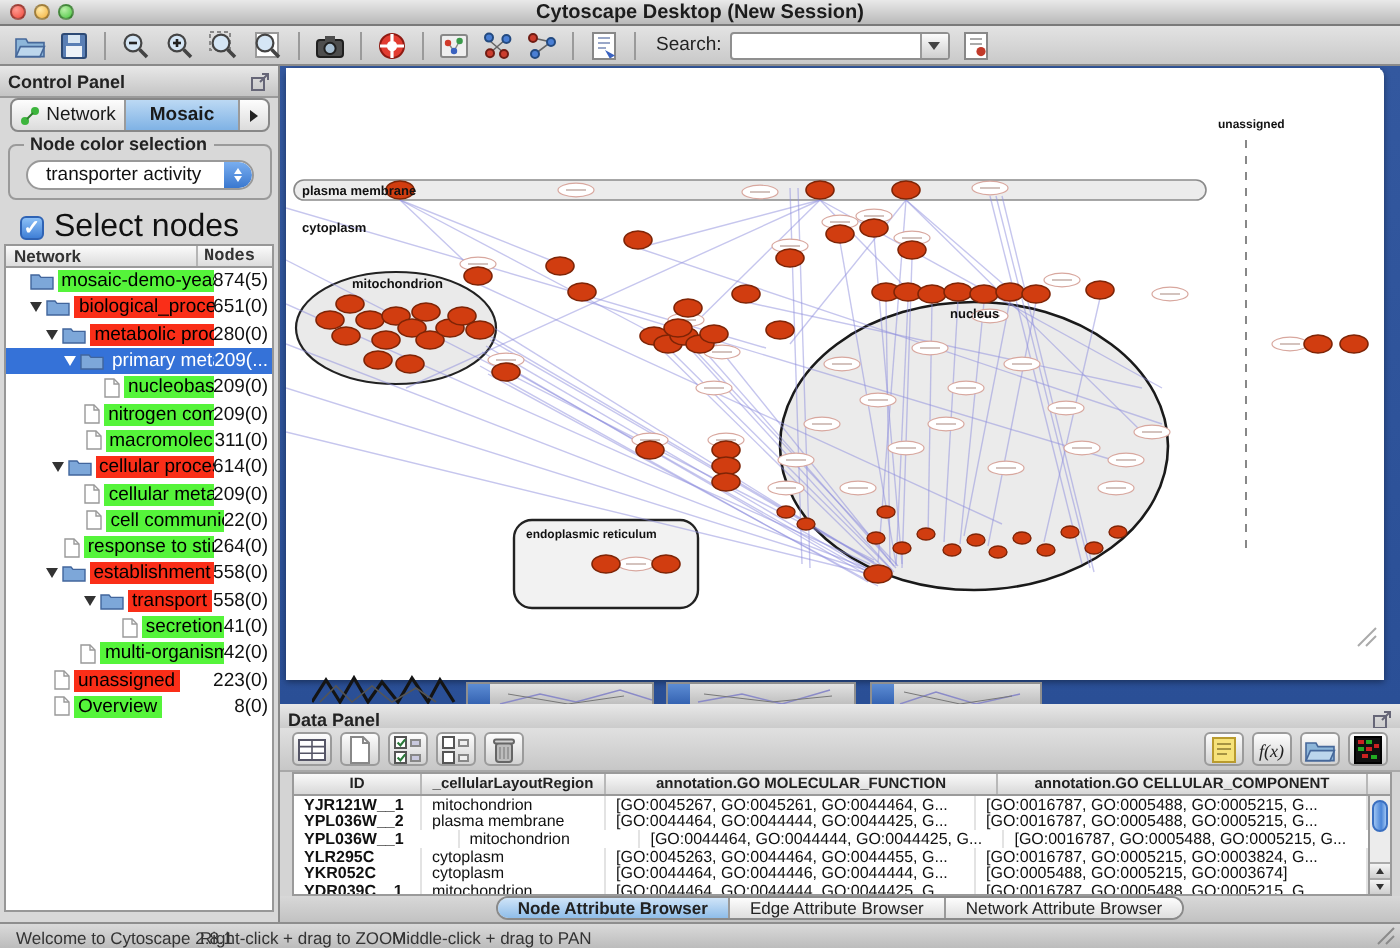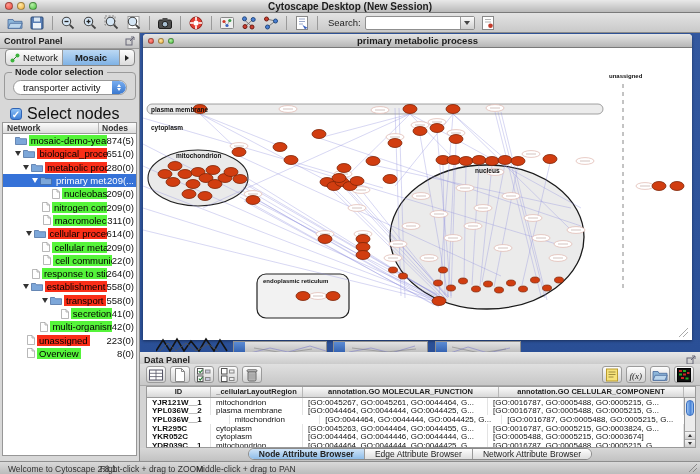--- a/index.html
+++ b/index.html
@@ -57,21 +57,21 @@
 
   #select-nodes-row { position:absolute; left:10px; top:72px; display:flex; align-items:center; gap:5px; }
   #select-nodes-box { width:12px; height:12px; border-radius:3px; border:1px solid #2f63b4;
     background:linear-gradient(#8cc0f7,#3f7fd6); color:#fff; font-size:10px; font-weight:bold; line-height:11px; text-align:center; }
   #select-nodes-label { font-size:16px; color:#111; }
 
   #tree-box { position:absolute; left:2px; top:89px; right:2px; bottom:5px; background:#fff; border:1px solid #979797; overflow:hidden; }
   #tree-header { height:11px; display:flex; background:linear-gradient(#fbfbfb,#dcdcdc); border-bottom:1px solid #9a9a9a;
     font-size:8.5px; font-weight:bold; color:#333; }
   #tree-header .c1 { flex:1; padding-left:4px; border-right:1px solid #b5b5b5; }
-  #tree-header .c2 { width:37px; padding-left:3px; }
+  #tree-header .c2 { width:37px; padding-left:3px;font-family:Liberation Mono, monospace; }
   .tree-row { height:13.3px; display:flex; align-items:center; font-size:9.5px; padding-right:2px; white-space:nowrap; }
   .tree-row .spacer { display:inline-block; height:1px; }
   .tree-row .tri { width:0;height:0;border-left:3.5px solid transparent;border-right:3.5px solid transparent;border-top:5px solid #333; margin-right:2px; flex:none; }
   .tree-row .noTri { width:9px; flex:none; }
   .tree-row .ticon { margin-right:2px; flex:none; display:flex; }
   .chip { padding:0 2px; overflow:hidden; text-overflow:clip; }
   .chip.green { background:#55f43a; color:#000; }
   .chip.red { background:#fa2e18; color:#000; }
   .tree-row .val { margin-left:auto; color:#111; flex:none; }
   .tree-row.selected { background:#3572d8; }
@@ -500,28 +500,20 @@
           </span>
           <span class="chip green">Overview</span>
           <span class="val">8(0)</span>
         </div>
       </div>
   </div>
 </div>
 
 <div id="mdi" class="abs">
   <div id="child-window">
-    <div id="child-titlebar">
-      <div class="lights small">
-        <span class="light red"></span>
-        <span class="light yellow"></span>
-        <span class="light green"></span>
-      </div>
-      <div id="child-title">primary metabolic process</div>
-    </div>
     <div id="net-canvas"><svg width="547" height="290" viewBox="0 0 547 290">
           <rect x="4" y="56" width="456" height="10" rx="5" fill="#ececec" stroke="#8a8a8a" stroke-width="0.8"></rect>
           <ellipse cx="55" cy="130" rx="50" ry="28" fill="#eaeaea" stroke="#222" stroke-width="1.1"></ellipse>
           <ellipse cx="344" cy="189" rx="97" ry="72" fill="#ebebeb" stroke="#1a1a1a" stroke-width="1.3"></ellipse>
           <rect x="114" y="226" width="92" height="44" rx="9" fill="#f2f2f2" stroke="#222" stroke-width="1.2"></rect>
           <line x1="480" y1="36" x2="480" y2="240" stroke="#888" stroke-width="1" stroke-dasharray="4,4"></line>
           <line x1="57" y1="66" x2="184" y2="133" stroke="#8e8edd" stroke-width="0.7" opacity="0.5"></line>
           <line x1="57" y1="66" x2="96" y2="103" stroke="#8e8edd" stroke-width="0.7" opacity="0.5"></line>
           <line x1="57" y1="66" x2="137" y2="98" stroke="#8e8edd" stroke-width="0.7" opacity="0.5"></line>
           <line x1="267" y1="66" x2="311" y2="111" stroke="#8e8edd" stroke-width="0.7" opacity="0.5"></line>

